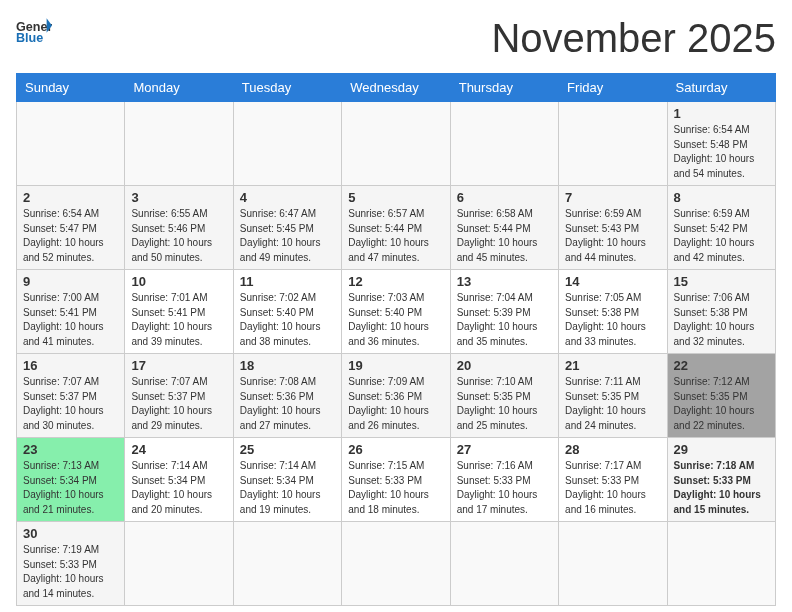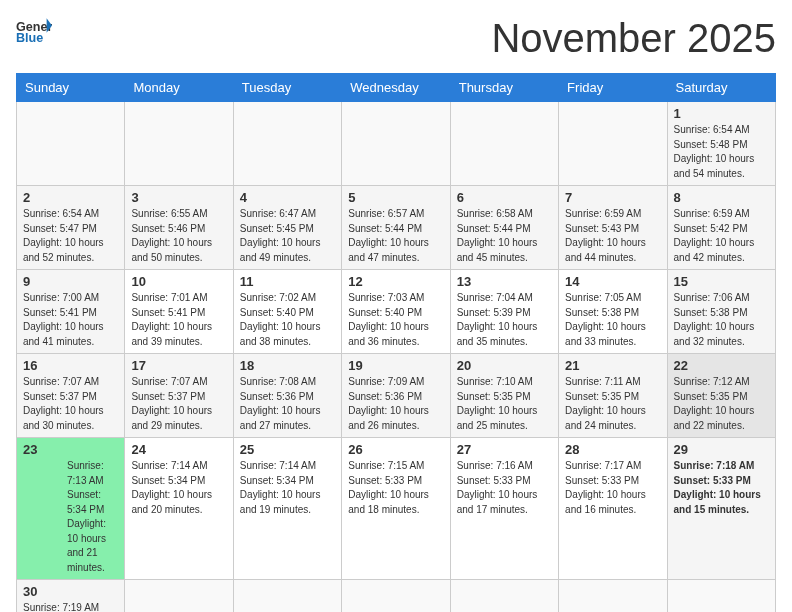--- a/index.html
+++ b/index.html
@@ -266,32 +266,32 @@
 Daylight: 10 hours
 and 25 minutes.</div>
         </td>
         <td>
           <div class="day-num">21</div>
           <div class="day-info" style="white-space: pre-line;">Sunrise: 7:11 AM
 Sunset: 5:35 PM
 Daylight: 10 hours
 and 24 minutes.</div>
         </td>
-        <td style="background: #e5e5e5;">
+        <td style="background: #a3a3a3;">
           <div class="day-num">22</div>
           <div class="day-info" style="white-space: pre-line;">Sunrise: 7:12 AM
 Sunset: 5:35 PM
 Daylight: 10 hours
 and 22 minutes.</div>
         </td>
       </tr>
       <tr>
         <td style="background: #86efac;">
           <div class="day-num">23</div>
-          <div class="day-info" style="white-space: pre-line; margin-left: 44px;">Sunrise: 7:13 AM
+          <div class="day-info" style="white-space: pre-line;">Sunrise: 7:13 AM
 Sunset: 5:34 PM
 Daylight: 10 hours
 and 21 minutes.</div>
         </td>
         <td>
           <div class="day-num">24</div>
           <div class="day-info" style="white-space: pre-line;">Sunrise: 7:14 AM
 Sunset: 5:34 PM
 Daylight: 10 hours
 and 20 minutes.</div>

